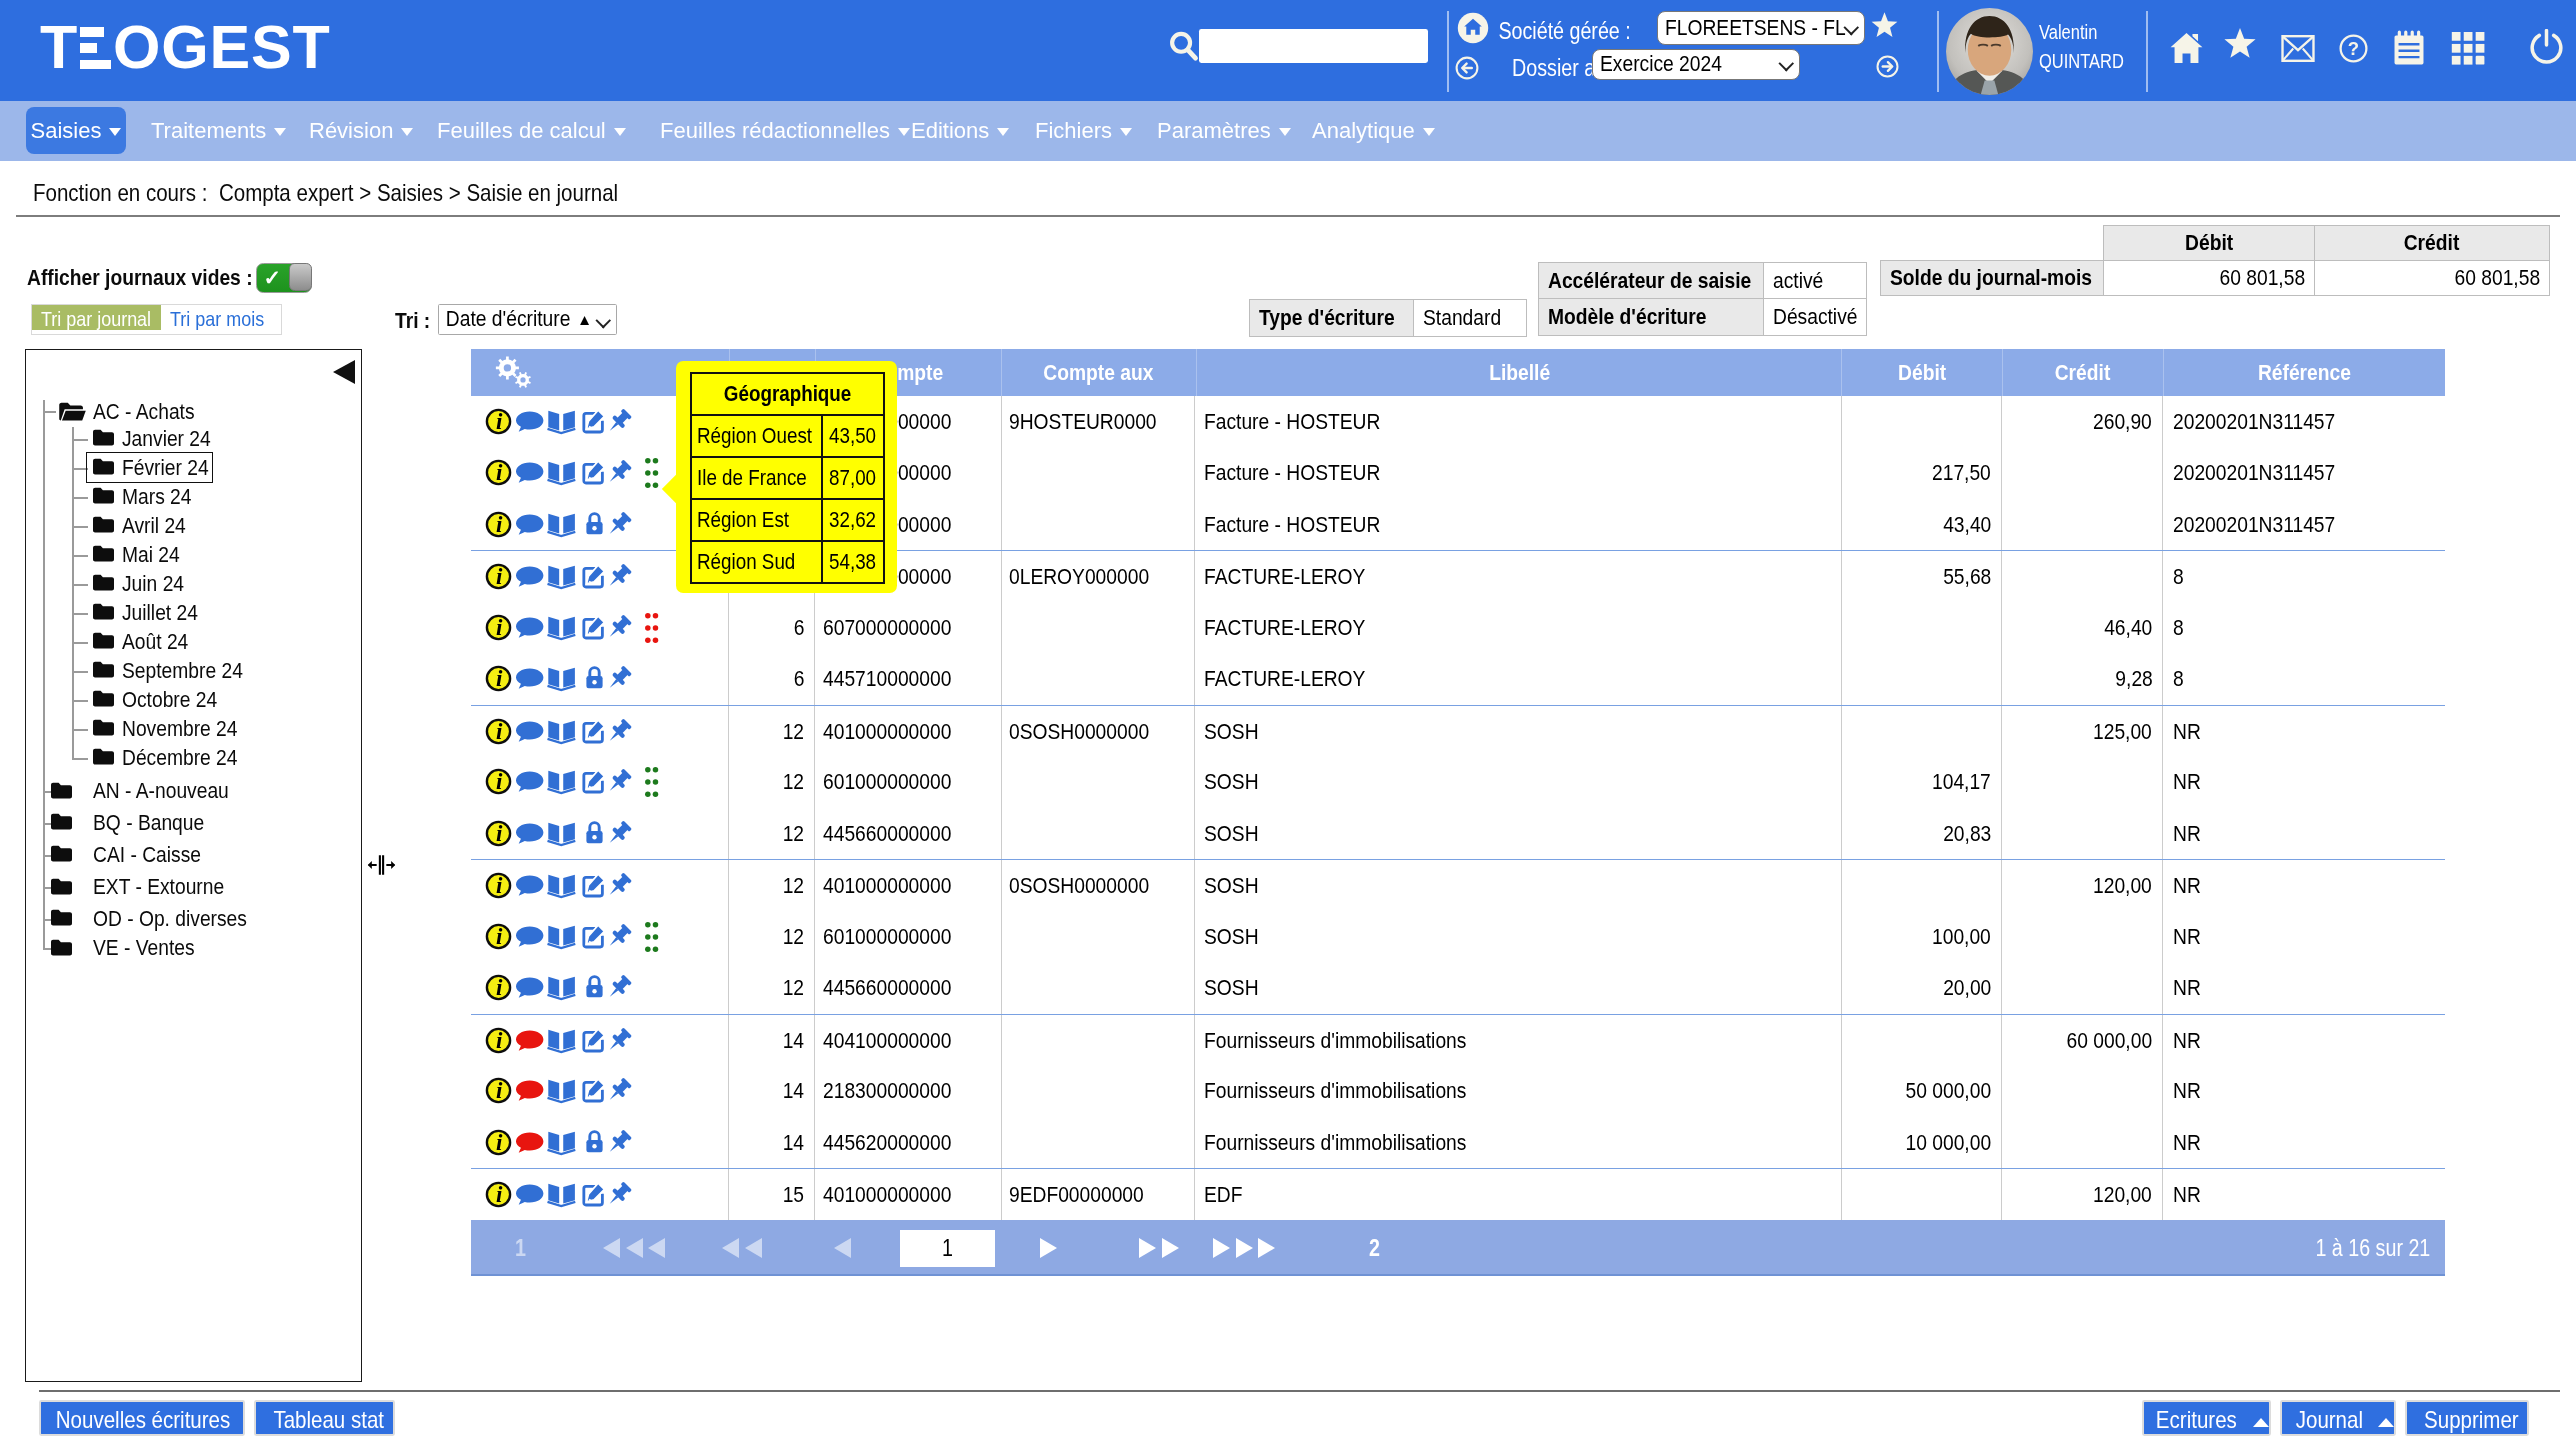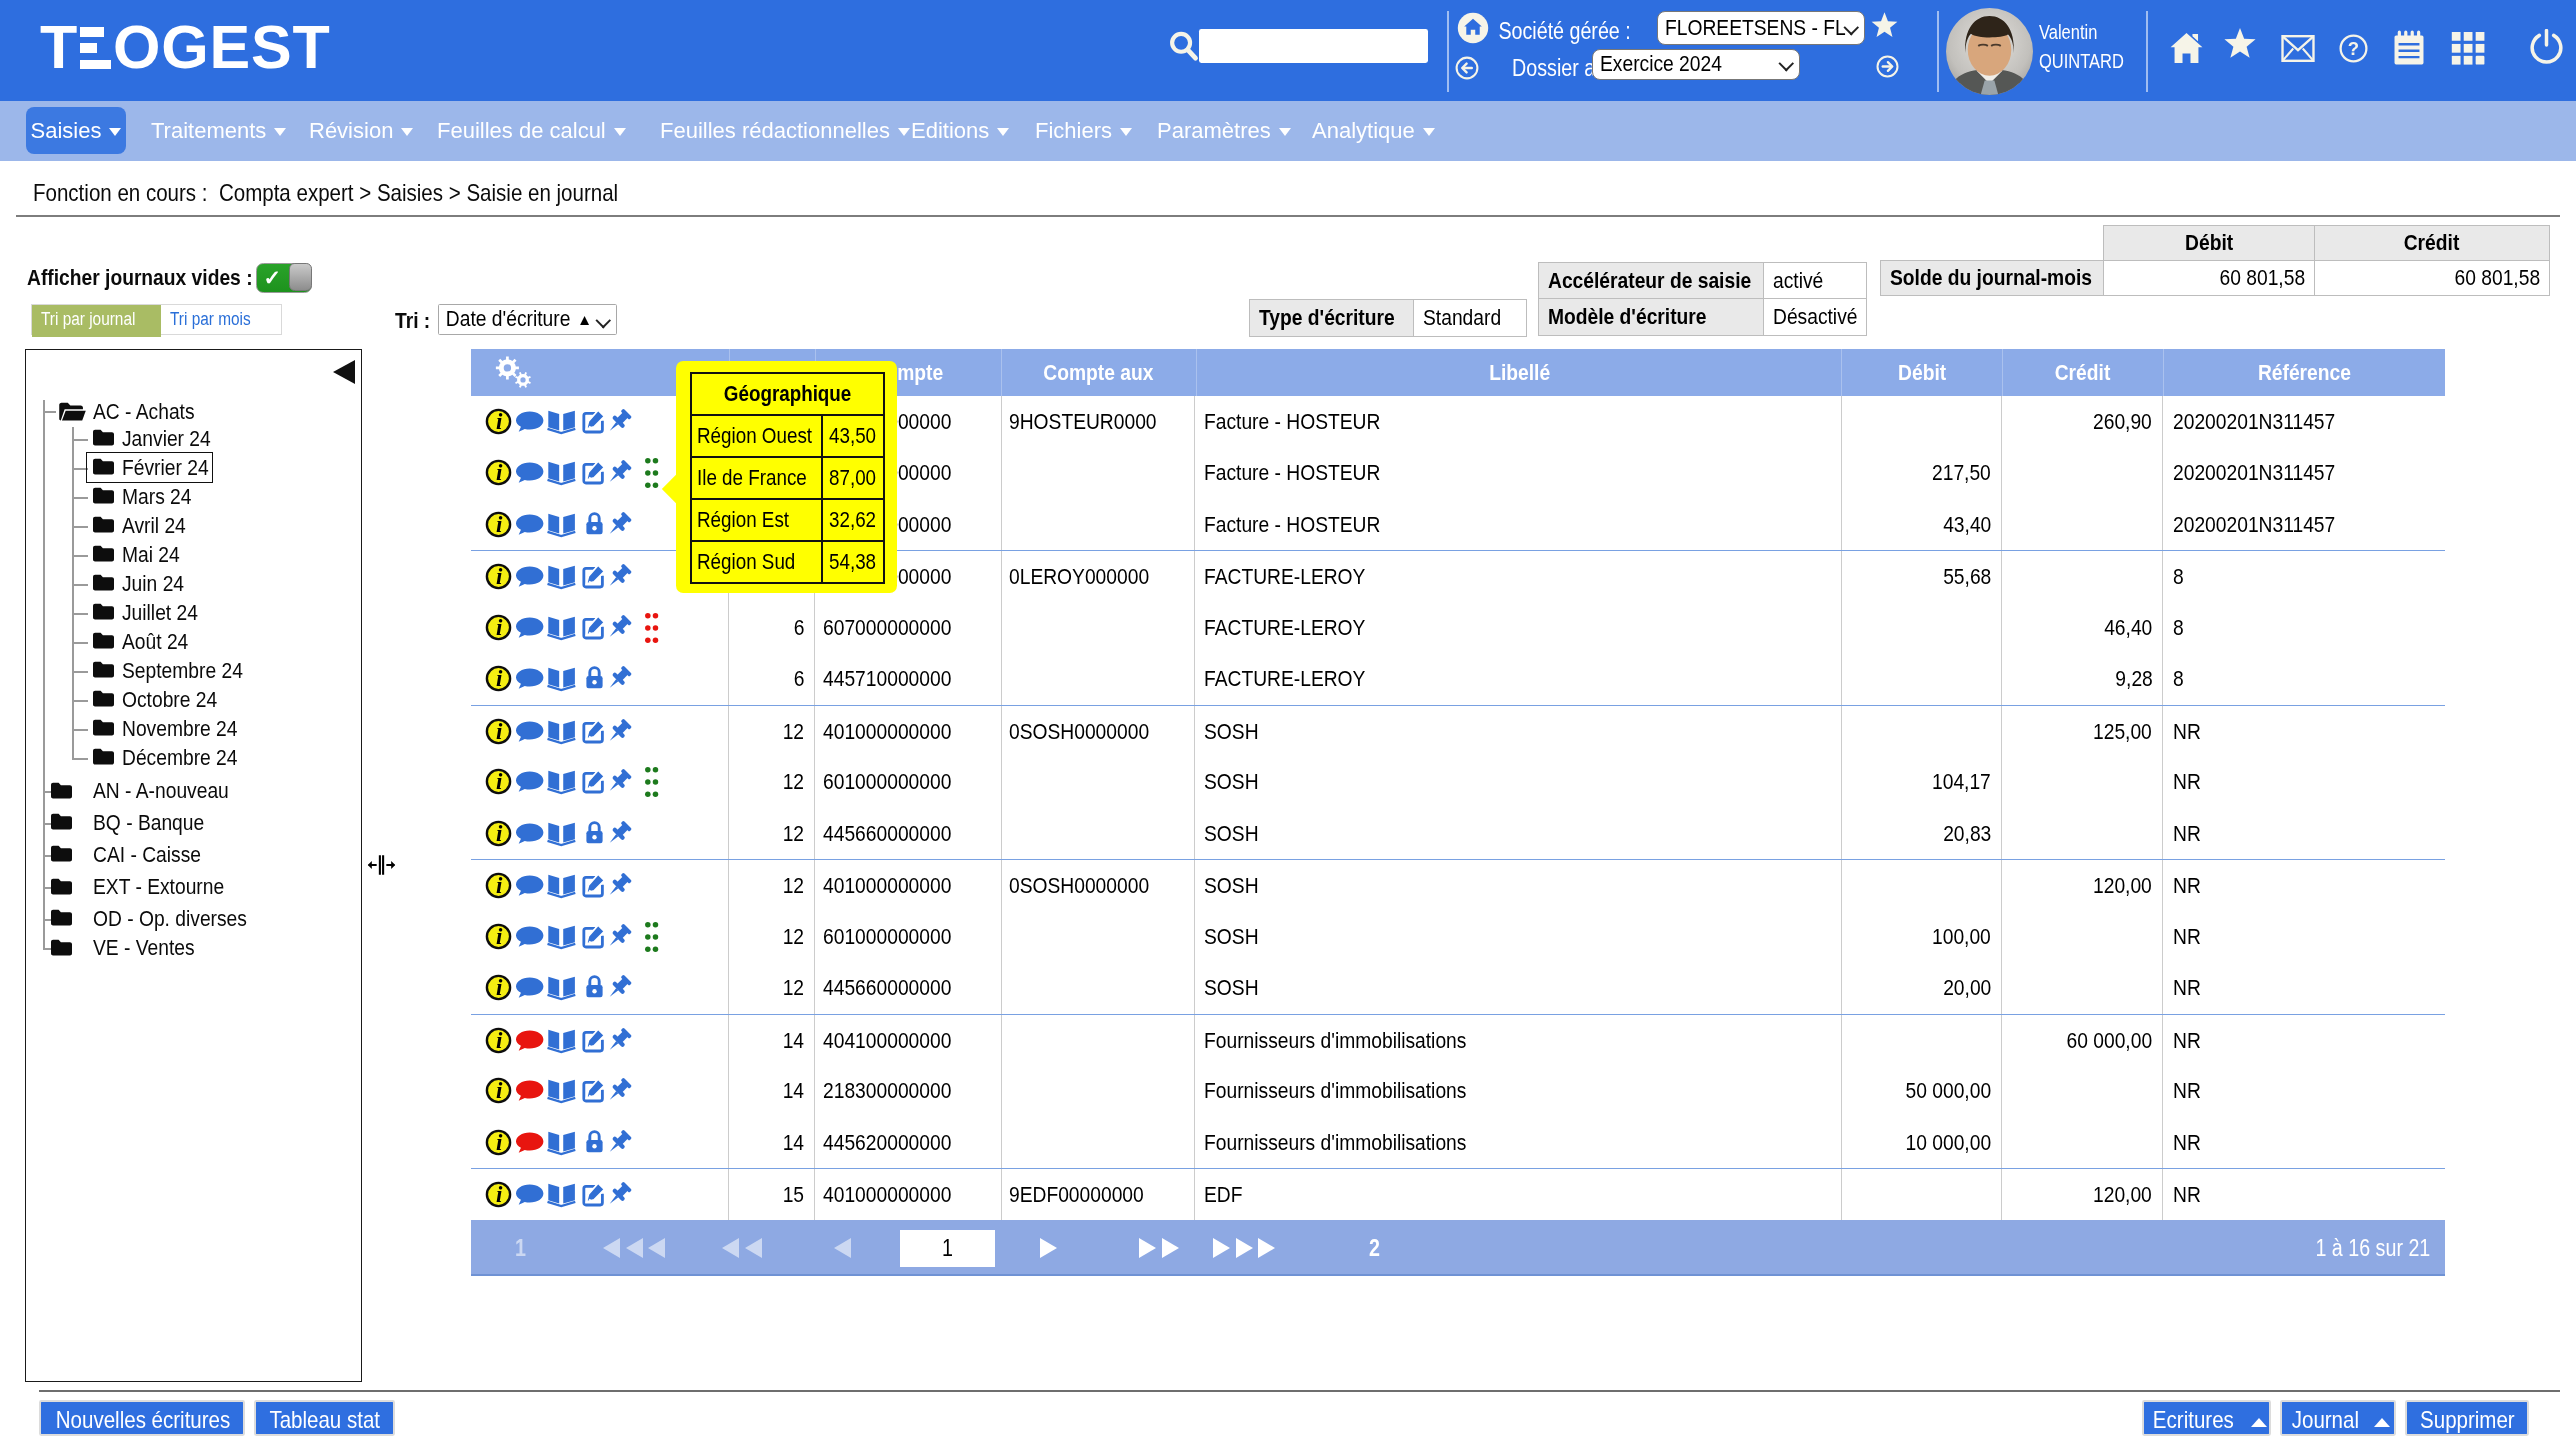--- a/index.html
+++ b/index.html
@@ -18,21 +18,21 @@
 .vdiv{position:absolute;top:11.3px;width:1.6px;height:81px;background:rgba(255,255,255,.55)}
 
 #crumb{position:absolute;left:33px;top:179px;font-size:24px;color:#0b0b0b;white-space:nowrap}
 #hr1{position:absolute;left:16px;top:215px;width:2544px;height:1.6px;background:#7d7d7d}
 
 .blbl{position:absolute;font-size:22.5px;font-weight:bold;color:#0b0b0b;white-space:nowrap}
 #toggle{position:absolute;left:256px;top:263px;width:56px;height:30px;background:linear-gradient(#2aa32a,#1d921d);border:1.6px solid #9a9a9a;border-radius:7.2px}
 #toggle .knob{position:absolute;right:-0.8px;top:-0.8px;width:22.5px;height:28px;background:linear-gradient(#cacaca,#8d8d8d);border:0.8px solid #777;border-radius:5.6px}
 #toggle .chk{position:absolute;left:6.4px;top:1.6px;color:#fff;font-size:21px;font-weight:bold}
 #tribox{position:absolute;left:31px;top:304px;height:31px;border:1.6px solid #d9d9d9;background:#fff;white-space:nowrap}
-.trib{display:inline-block;height:32px;line-height:28px;font-size:18px;padding:0 8.9px;vertical-align:top}
+.trib{display:inline-block;height:25px;line-height:28px;font-size:21px;padding:0 8.9px;vertical-align:top}
 #trij{background:#a9bc64;color:#fff}
 #trim{color:#2a6fd8}
 #trisel{position:absolute;left:438px;top:304px;width:179px;height:31px;background:#fff;border:1.6px solid #a8a8a8;border-radius:1.6px;font-size:22.5px;color:#000;line-height:28px}
 
 .itbl{position:absolute;border-collapse:collapse;table-layout:fixed}
 .itbl td{border:1.6px solid #bdbdbd;font-size:22.5px;padding:0 8.9px;white-space:nowrap;overflow:hidden}
 .itbl td.l{background:#e9e9e9;font-weight:bold}
 .itbl td.v{background:#fff}
 .itbl td.r{text-align:right}
 .itbl td.c{text-align:center;font-weight:bold;background:#e9e9e9}
@@ -65,21 +65,21 @@
 .ptr{border-left:17px solid #fff}
 
 #tip{position:absolute;left:676px;top:361px;width:221px;height:232px;background:#ffff00;border-radius:7.2px;z-index:30}
 #tip:before{content:"";position:absolute;left:-9.7px;top:118px;width:20px;height:20px;background:#ffff00;transform:rotate(45deg)}
 #tiptbl{position:absolute;left:13.7px;top:11.3px;border-collapse:collapse;table-layout:fixed;width:193px}
 #tiptbl td{border:2.4px solid #111;font-size:22px;color:#000;height:42px;padding:0;white-space:nowrap;overflow:hidden}
 #tiptbl .tl{width:131px;padding-left:5.6px}
 #tiptbl .tv{width:62px;text-align:center}
 
 #hr2{position:absolute;left:39px;top:1390px;width:2521px;height:2.4px;background:#6e6e6e}
-.fbtn{position:absolute;top:1400px;height:36px;background:#2f6fe0;border:2.4px solid #dcdcdc;border-radius:2.4px;color:#fff;font-size:24px;text-align:center;line-height:35px;white-space:nowrap}
+.fbtn{position:absolute;top:1400px;height:36px;background:#2f6fe0;border:2.4px solid #dcdcdc;border-radius:2.4px;color:#fff;font-size:24px;text-align:right;line-height:35px;white-space:nowrap}
 .fbtn .up{display:inline-block;width:0;height:0;border-left:8px solid transparent;border-right:8px solid transparent;border-bottom:9.7px solid #fff;margin-left:9.7px;vertical-align:0.8px}
 </style></head><body>
 
 <svg width="0" height="0" style="position:absolute;font-size:24px">
 <defs>
 <symbol id="i-info" viewBox="0 0 34 34">
  <circle cx="17" cy="17" r="14.6" fill="#f5ee12" stroke="#0d0d0d" stroke-width="3"></circle>
  <text x="18" y="27" font-family="Liberation Serif,serif" font-style="italic" font-weight="bold" font-size="29" fill="#000" text-anchor="middle">i</text>
 </symbol>
 <symbol id="i-bub" viewBox="0 0 38 34">

